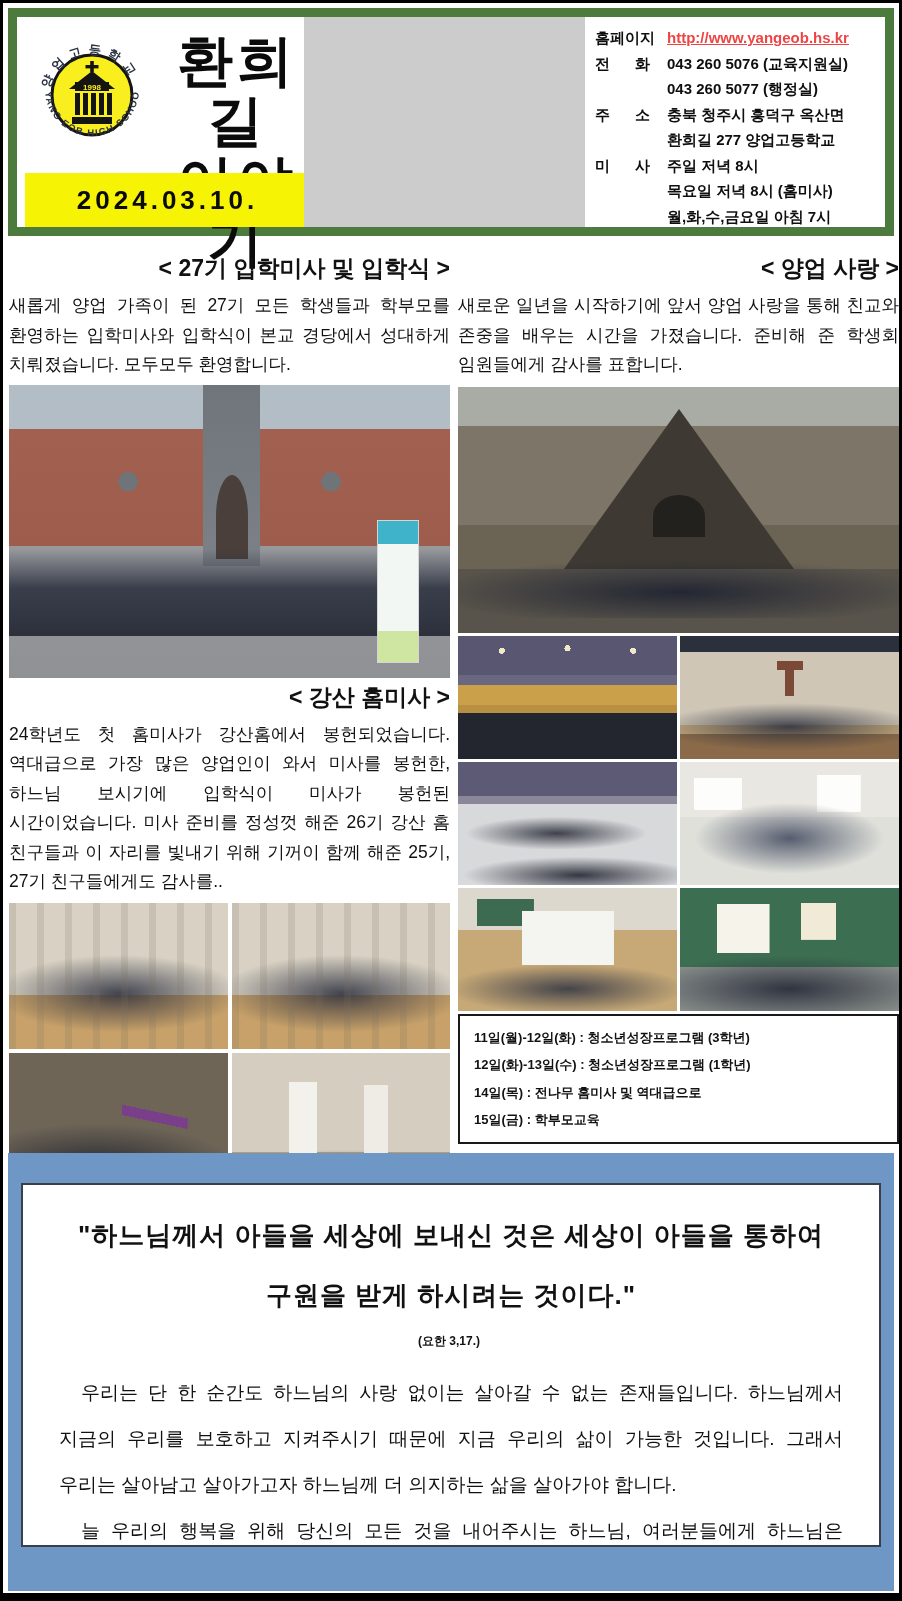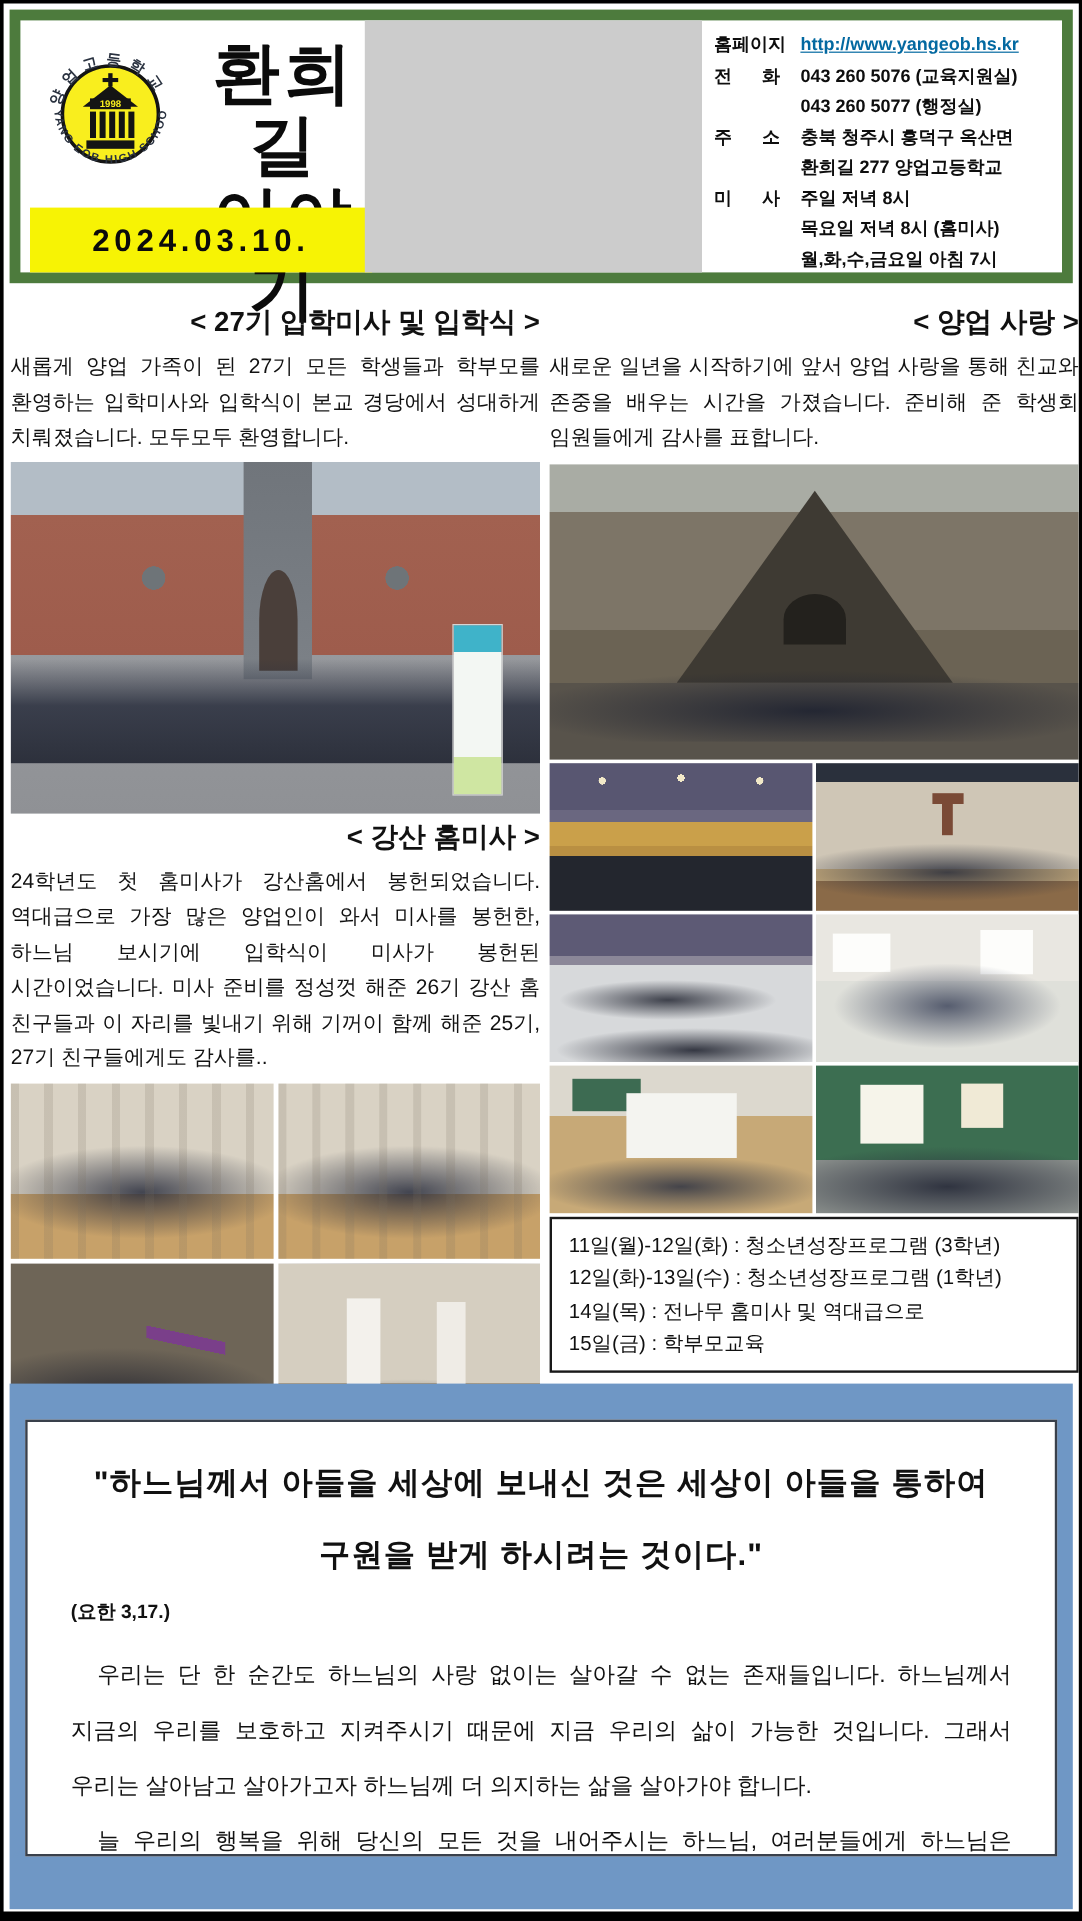--- a/index.html
+++ b/index.html
@@ -42,21 +42,21 @@
       radial-gradient(ellipse 80px 36px at 72% 76%,#9cbb61 0%,rgba(156,187,97,0) 70%),
       linear-gradient(155deg,#3c6136 0%,#2c4f2c 45%,#38602f 75%,#49703a 100%);
   }
   .contact{
     position:absolute;left:578px;top:8px;width:286px;
     font-size:15px;line-height:25.5px;font-weight:bold;color:#0e0e0e;
   }
   .contact-row{display:flex;}
   .contact-label{flex:0 0 72px;white-space:pre;}
   .contact-value{flex:1;white-space:nowrap;}
-  .homepage-link{color:#0369a1;text-decoration:underline;cursor:pointer;}
+  .homepage-link{color:#ef4444;text-decoration:underline;cursor:pointer;}
 
   
   .col{position:absolute;top:247px;}
   .col-left{left:6px;width:441px;}
   .col-right{left:455px;width:441px;}
   .art-title{font-size:23px;font-weight:bold;padding-left:26px;margin:3px 0 7px;text-align:right;}
   .art-body{font-size:17.5px;line-height:29.5px;text-align:justify;margin:0;word-break:keep-all;}
 
   .photo{position:relative;overflow:hidden;background:#ccc;}
   .ph-big-left{width:441px;height:293px;margin-top:5px;}
@@ -140,36 +140,36 @@
       linear-gradient(#efece6,#efece6) 68% 44%/11% 50% no-repeat,
       radial-gradient(ellipse 80% 30% at 50% 90%,rgba(32,36,50,.9),rgba(32,36,50,0) 80%),
       linear-gradient(180deg,#d5cec0 0 68%,#c29c66 68% 100%);}
 
   
   .sched-box{
     box-sizing:border-box;margin-top:3px;border:2px solid #191919;background:#fff;
     padding:8px 12px 8px 14px;width:441px;
   }
   .sched-title{font-size:17px;font-weight:bold;padding-left:16px;margin:2px 0 6px;}
-  .sched-item{font-size:17px;font-weight:normal;line-height:27.5px;}
+  .sched-item{font-size:13px;font-weight:bold;line-height:27.5px;}
 
   
   .reflection{
     position:absolute;left:5px;top:1150px;width:886px;height:438px;
     box-sizing:border-box;background:#6f97c5;
     padding:30px 13px 44px;
   }
   .reflection-inner{
     box-sizing:border-box;width:100%;height:100%;
     background:#fff;border:2px solid #39404b;
     padding:20px 36px 6px;overflow:hidden;
   }
   .quote-line{text-align:center;font-size:26px;font-weight:bold;line-height:60px;
       letter-spacing:1px;word-break:keep-all;}
-  .quote-ref{text-align:left;font-size:16px;font-weight:bold;margin:8px 4px 20px 0;}
+  .quote-ref{text-align:center;font-size:12px;font-weight:bold;margin:8px 4px 20px 0;}
   .reflection-para{font-size:19px;line-height:46px;text-indent:22px;margin:0;
       text-align:justify;word-break:keep-all;}
 </style>
 </head>
 <body>
 
 <div class="page">
 
   <div class="header-box">
 

